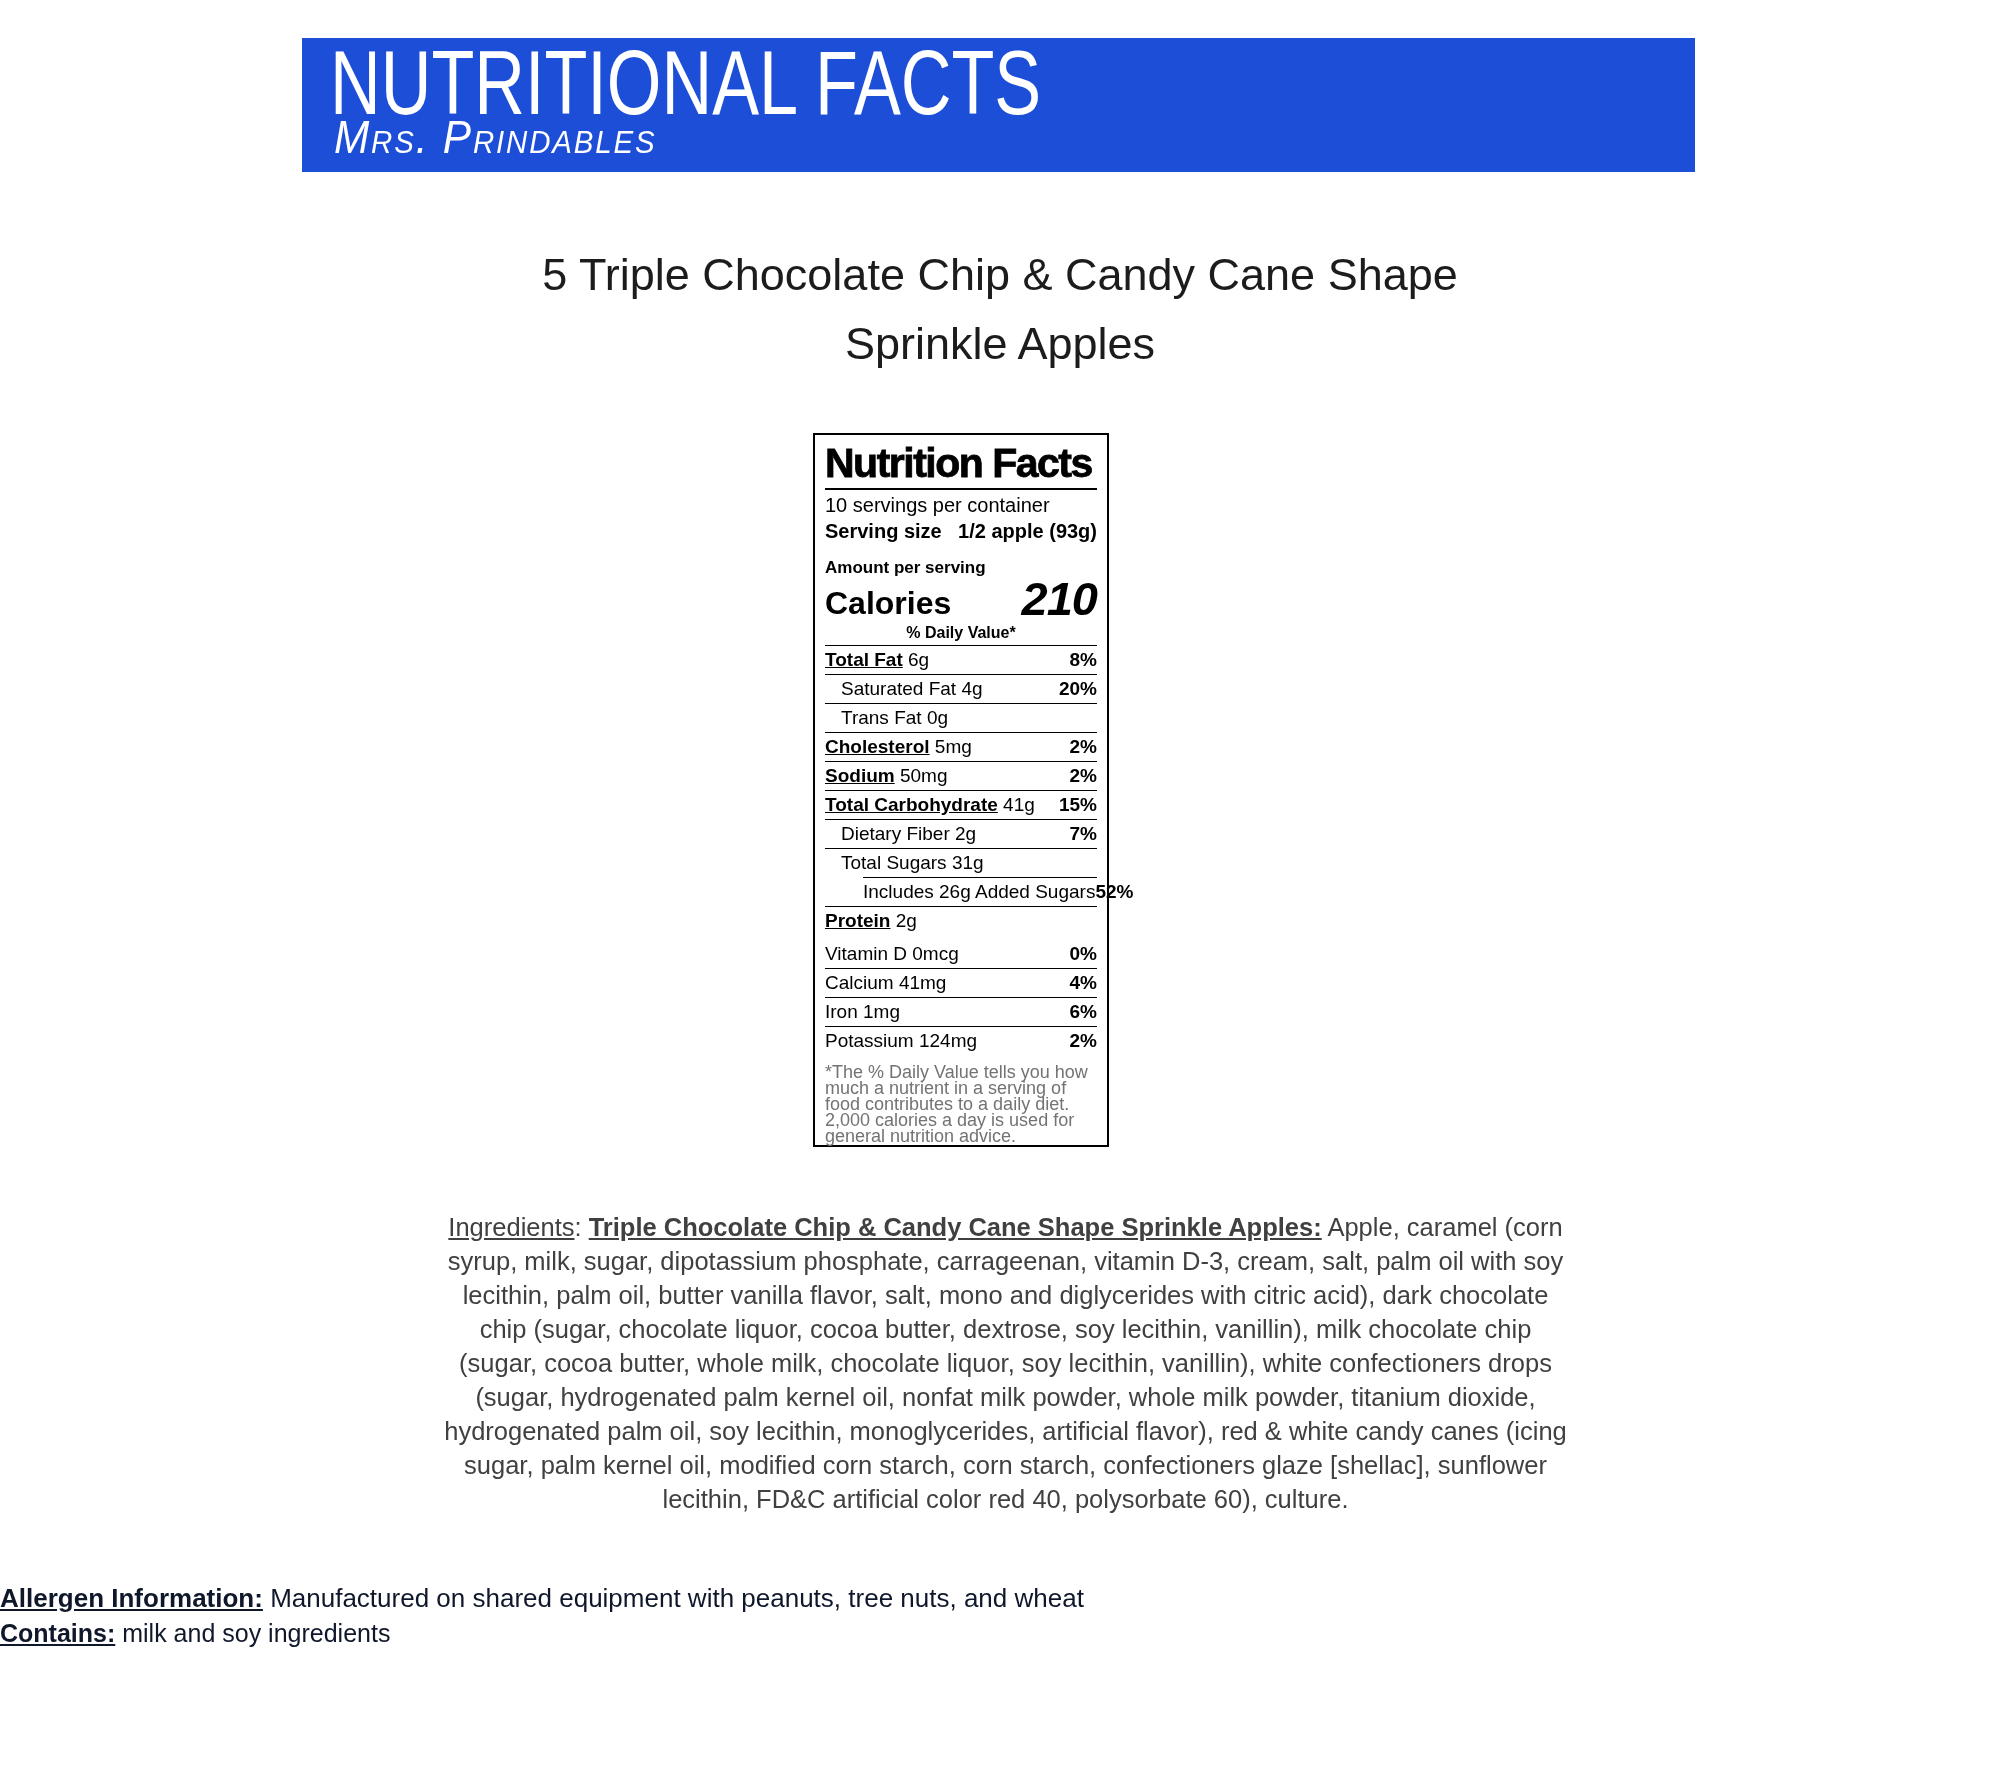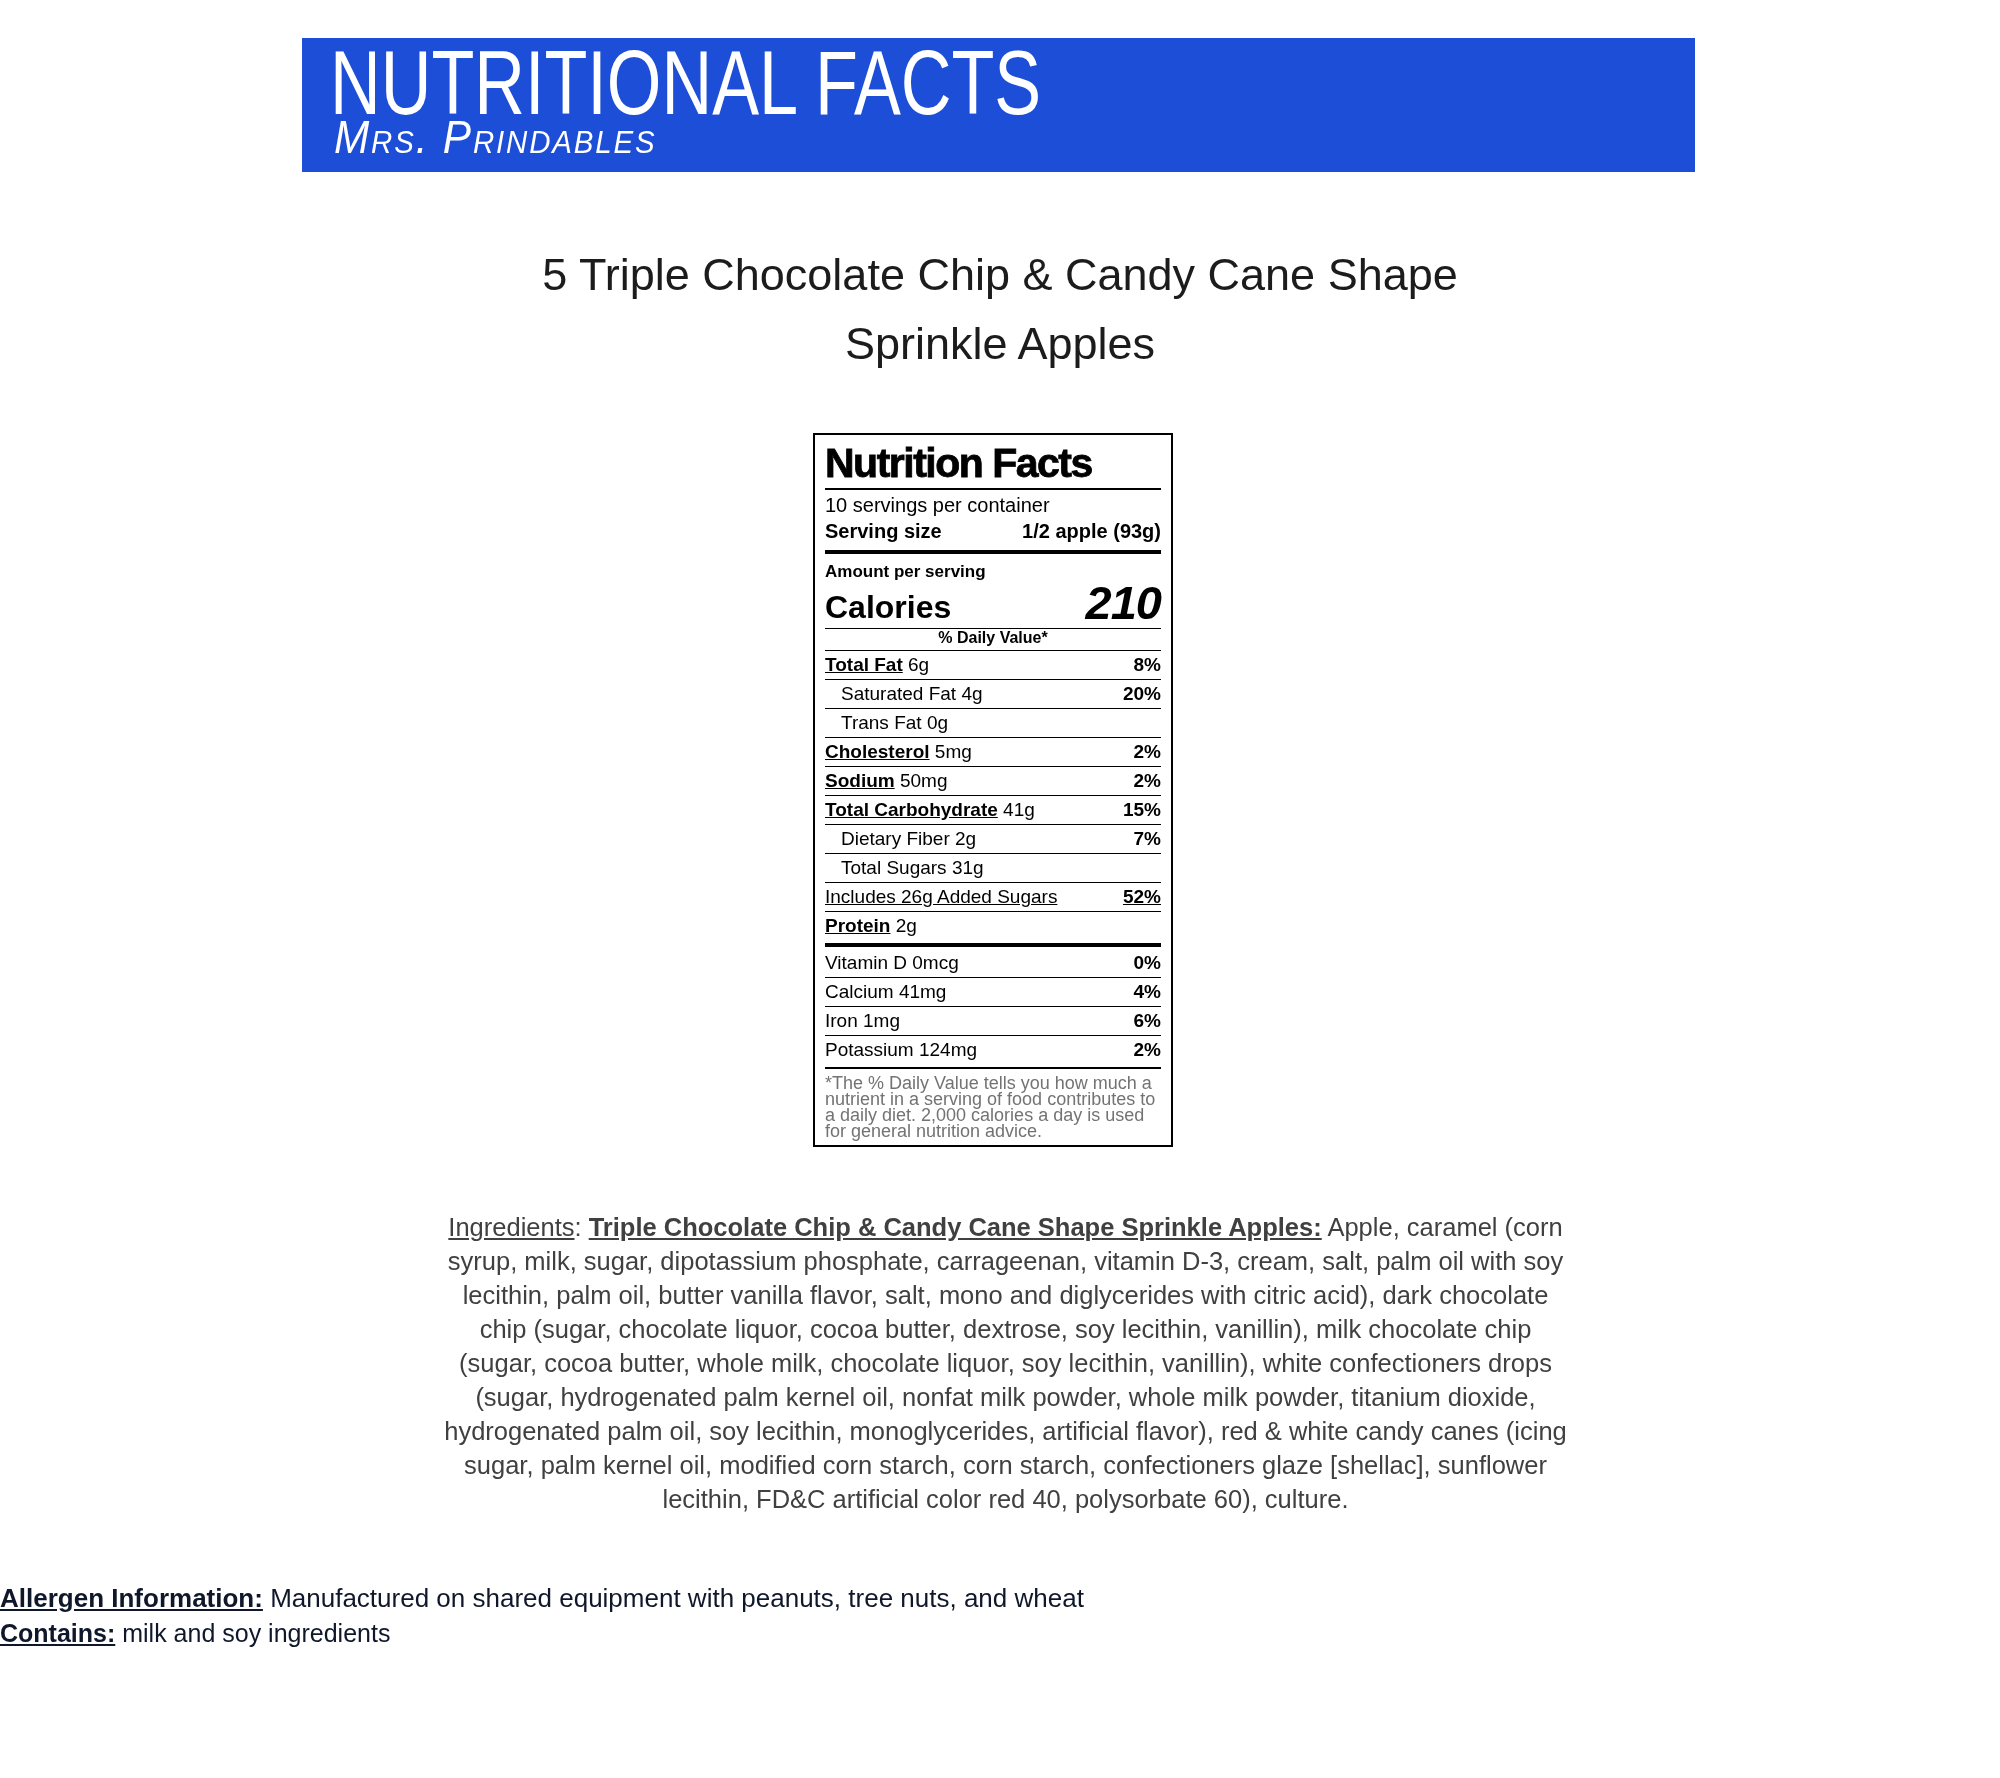--- a/index.html
+++ b/index.html
@@ -19,21 +19,21 @@
     transform:scaleX(0.92);transform-origin:left top;
   }
   
   .product-title{
     position:absolute;left:0;top:240px;width:2000px;text-align:center;
     font-size:45px;line-height:69px;color:#1c1c1c;font-weight:400;
   }
   .product-title div{white-space:nowrap;}
   
   .nf{
-    position:absolute;left:813px;top:433px;width:360px;height:714px;
+    position:absolute;left:813px;top:433px;width:296px;height:714px;
     border:2px solid #000;box-sizing:border-box;padding:6px 10px 6px;color:#000;
     display:flex;flex-direction:column;
   }
   .nf-title{font-size:41px;font-weight:700;letter-spacing:-1.5px;line-height:1.08;white-space:nowrap;-webkit-text-stroke:0.8px #000;}
   .nf-hr{border-top:2px solid #000;margin:3px 0 3px;}
   .nf-servings{font-size:20px;line-height:25px;}
   .nf-ss-row{display:flex;justify-content:space-between;font-weight:700;font-size:20px;line-height:27px;}
   .bar{background:#000;}
   .bar13{height:13px;margin:5px 0 4px;}
   .bar14{height:14px;margin:3px 0 2px;}
@@ -46,21 +46,21 @@
   .nf-dv{text-align:center;font-size:16px;font-weight:700;padding:0 0 3px;}
   .nrow{
     display:flex;justify-content:space-between;border-top:1px solid #000;
     font-size:19px;line-height:22px;padding:3px 0 3px;
   }
   .nrow .ndv{font-weight:700;}
   .nleft{white-space:nowrap;}
   .b{font-weight:700;text-decoration:underline;}
   .u{text-decoration:underline;}
   .ind1{padding-left:16px;}
-  .ind2{text-decoration:underline;}
+  .ind2{margin-left:38px;}
   .nb{border-top:none;}
   .nf-foot{font-size:18px;line-height:16px;padding-top:4px;color:#737373;}
   
   .ingredients{
     position:absolute;left:443px;top:1210px;width:1125px;margin:0;
     font-size:25.5px;line-height:34px;color:#404040;text-align:center;
   }
   
   .allergen{
     position:absolute;left:0;top:1581px;width:2000px;text-align:left;

